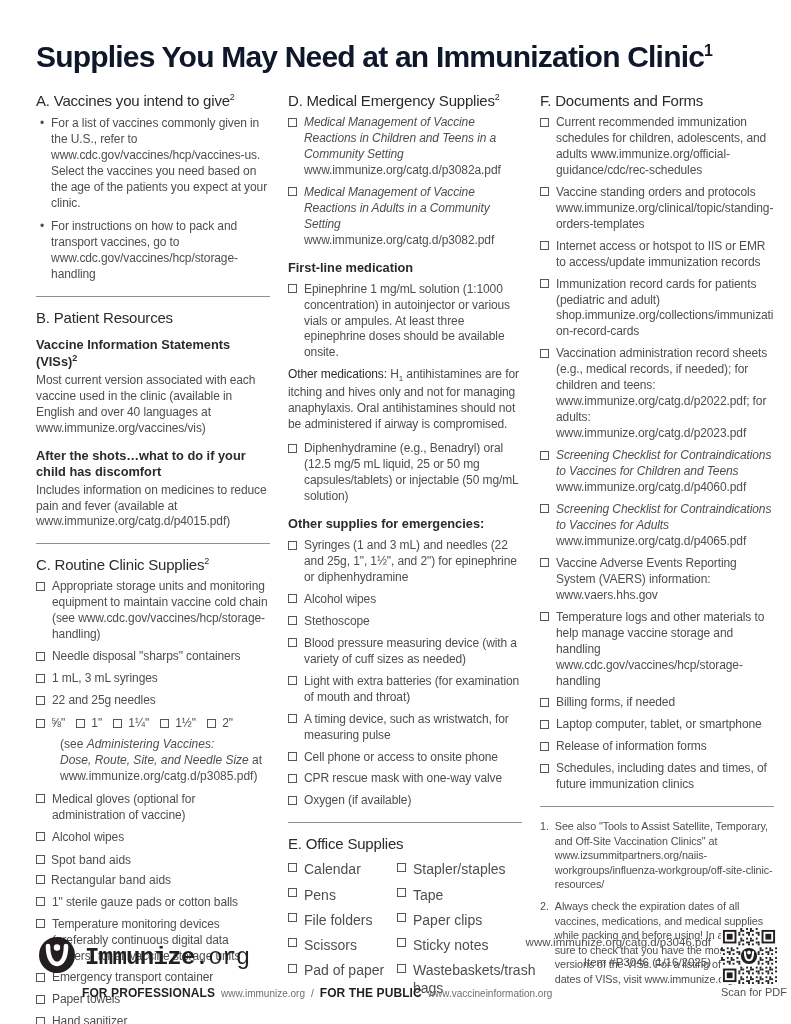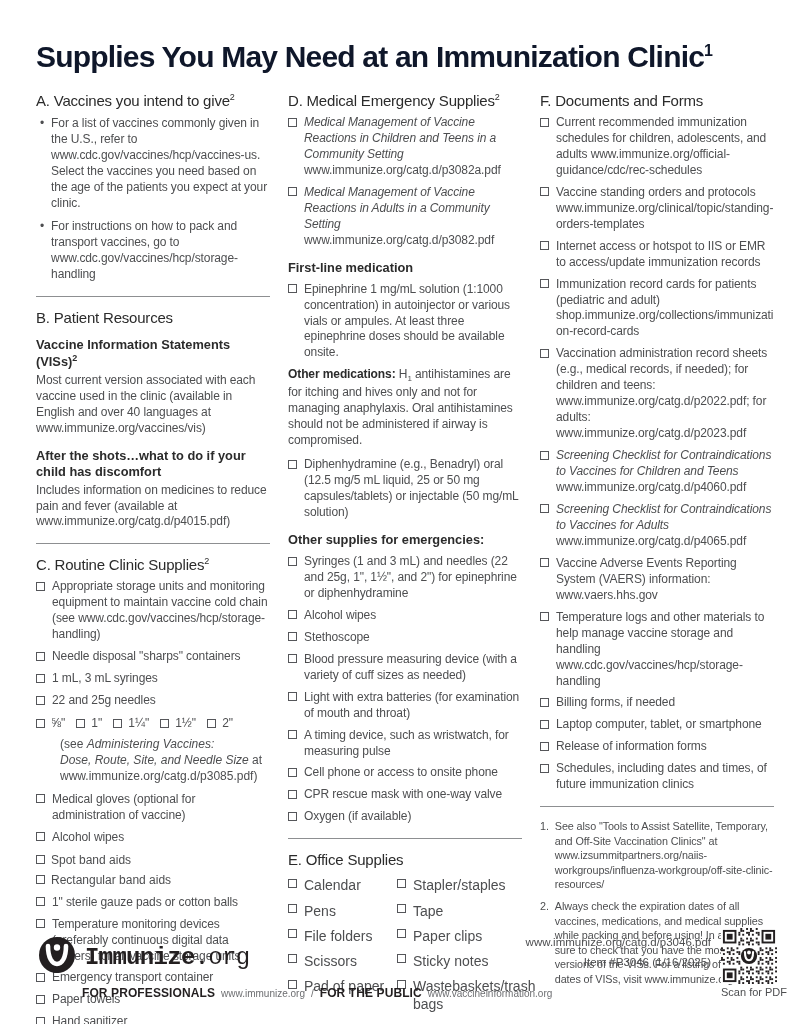--- a/index.html
+++ b/index.html
@@ -46,21 +46,21 @@
   }
   .para { display: block; margin: 3px 0 8px 0; font-size: 12px; line-height: 1.33; letter-spacing: -0.1px; white-space: pre-line; }
   .note { display: block; margin: 2px 0 7px 0; font-size: 12px; line-height: 1.33; white-space: pre-line; }
   .indent { margin-left: 18px; }
   .note.indent { margin-left: 24px; }
 
   .checkrow { display: flex; flex-wrap: wrap; gap: 4px 11px; margin: 7px 0 5px 0; }
   .checkrow .opt { display: inline-flex; gap: 6px; font-size: 12px; line-height: 1.33; }
 
   .it { font-style: italic; }
-  .bd { font-weight: 700; color: #2b2b2b; text-align: right; }
+  .bd { font-weight: 400; color: #2b2b2b; text-align: right; }
   sub { font-size: 8px; }
   sup { font-size: 9px; }
 
   hr.divider { border: none; border-top: 1.2px solid #8d8f91; margin: 13px 0 12px 0; }
 
   
   .e-grid { display: grid; grid-template-columns: 103px auto; column-gap: 6px; row-gap: 7px; margin-top: 8px; }
   .e-cell { display: flex; gap: 7px; font-size: 14px; line-height: 1.3; }
 
   

